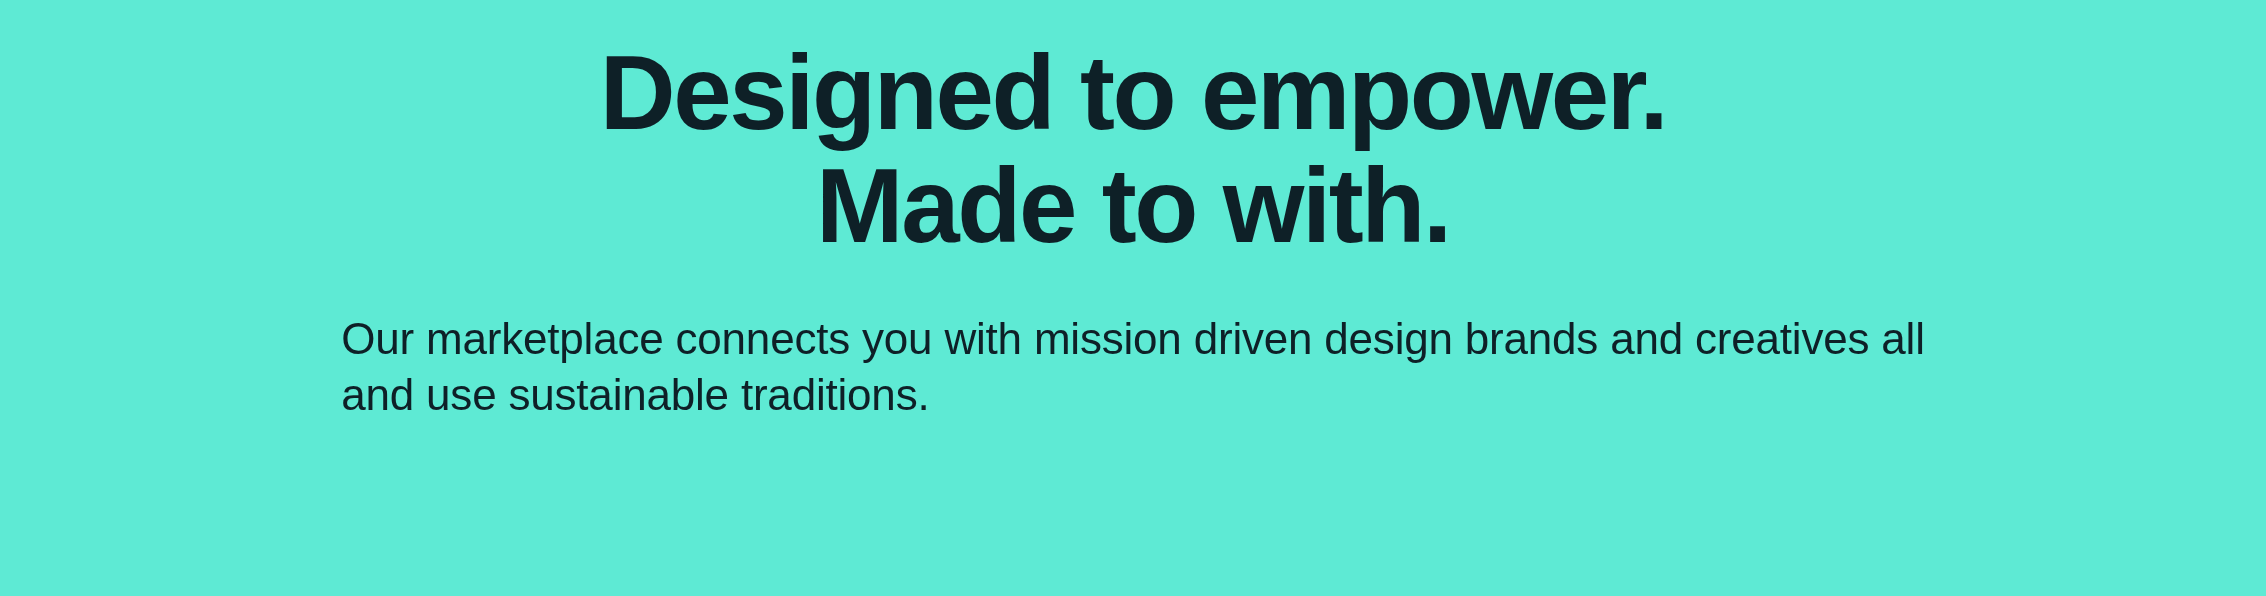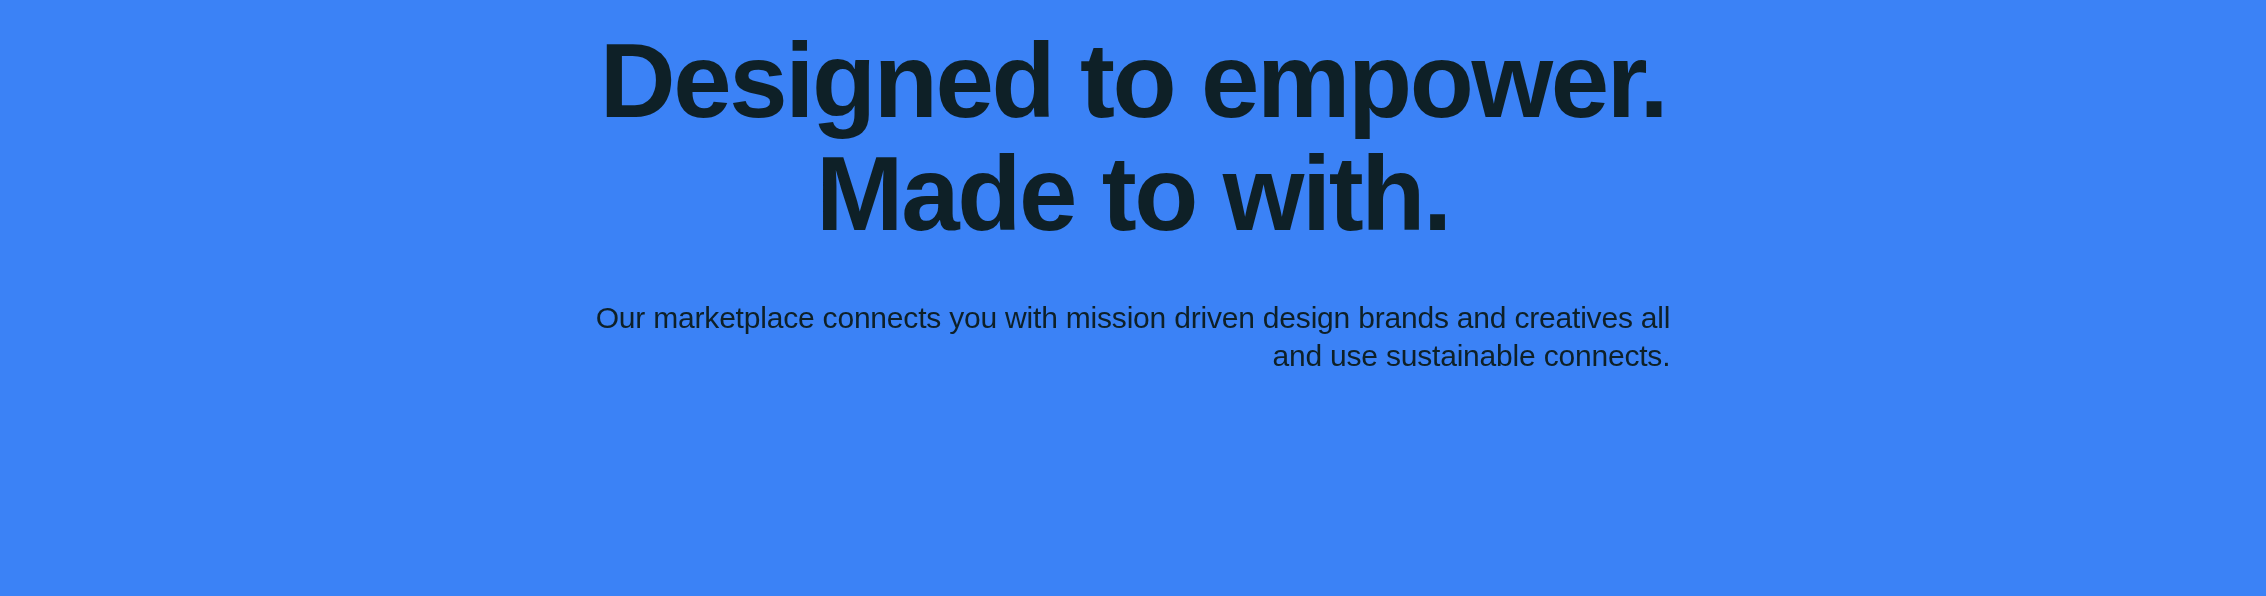--- a/index.html
+++ b/index.html
@@ -16,22 +16,22 @@
   }
 
   .hero {
     width: 2266px;
     height: 596px;
     box-sizing: border-box;
     display: flex;
     flex-direction: column;
     align-items: center;
     justify-content: flex-start;
-    background: #3b82f6;
-    padding-top: 24px;
+    background: #5eead4;
+    padding-top: 36px;
   }
 
   .hero-heading {
     margin: 0;
     padding: 0;
     text-align: center;
     color: #0E2027;
     font-family: "Liberation Sans", sans-serif;
     font-size: 105px;
     font-weight: 700;
@@ -42,24 +42,24 @@
 
   .hero-heading-line {
     display: block;
     white-space: nowrap;
   }
 
   .hero-subtext {
     margin: 16px;
     padding: 0;
     margin-top: 48px;
-    text-align: right;
+    text-align: left;
     color: #0E2027;
     font-family: "Liberation Sans", sans-serif;
-    font-size: 30px;
+    font-size: 44px;
     font-weight: 400;
     line-height: 1.27;
     letter-spacing: -0.2px;
     max-width: 1730px;
   }
 
   .hero-subtext-line {
     display: block;
     white-space: nowrap;
   }
@@ -69,16 +69,16 @@
 
 <section class="hero">
 
   <h1 class="hero-heading">
     <span class="hero-heading-line">Designed to empower.</span>
     <span class="hero-heading-line">Made to with.</span>
   </h1>
 
   <p class="hero-subtext">
     <span class="hero-subtext-line">Our marketplace connects you with mission driven design brands and creatives all</span>
-    <span class="hero-subtext-line">and use sustainable connects.</span>
+    <span class="hero-subtext-line">and use sustainable traditions.</span>
   </p>
 
 </section>
 
 </body></html>

